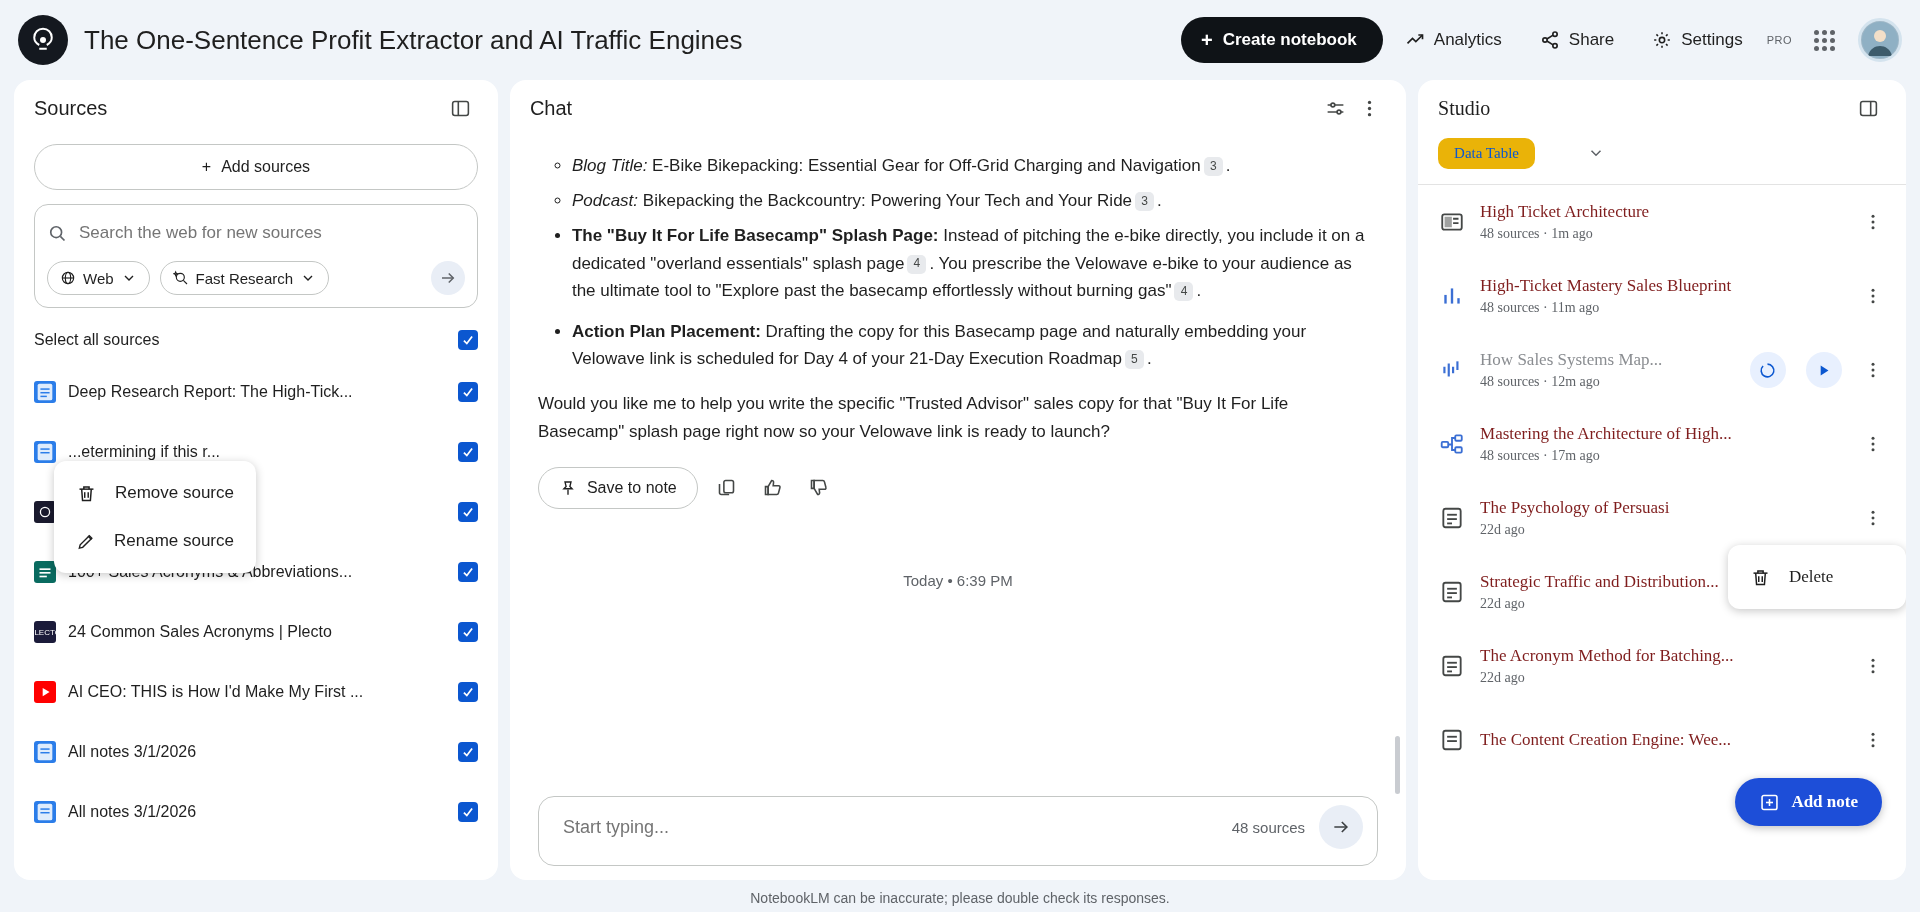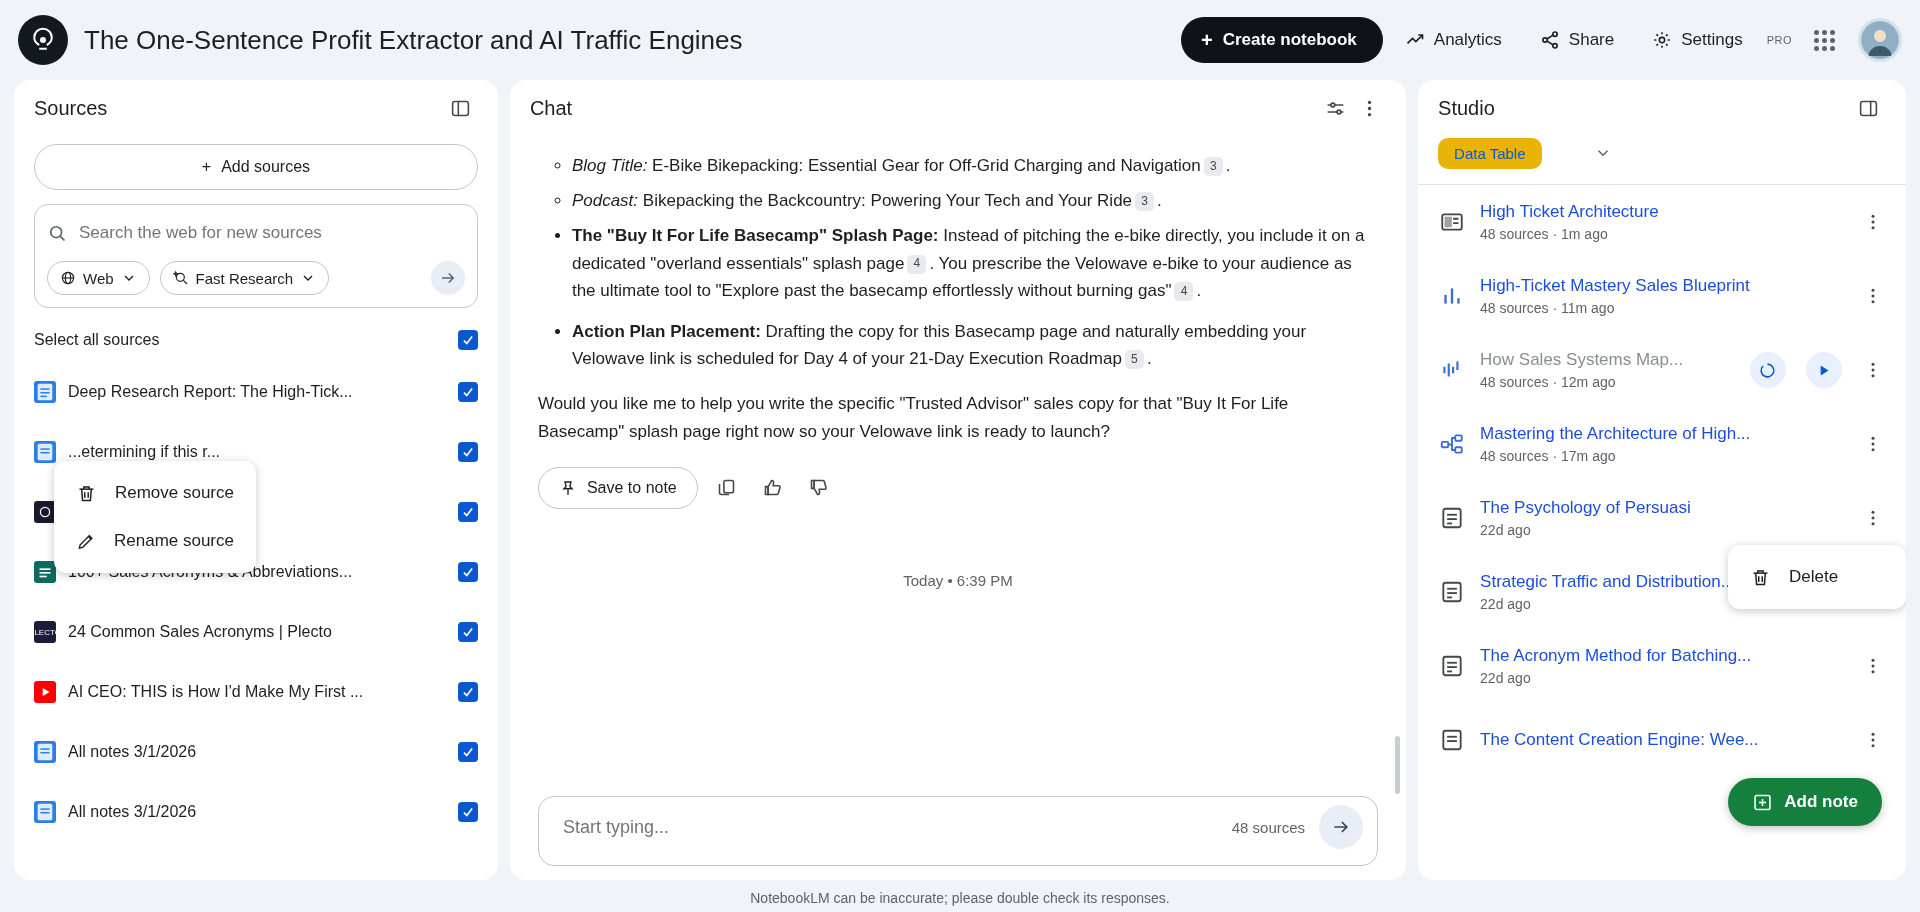--- a/index.html
+++ b/index.html
@@ -220,21 +220,21 @@
     font-size: 18px; color: #5f6368; font-family: "Liberation Sans", sans-serif;
   }
   .src-count { font-size: 15px; color: #5f6368; }
   .send-btn {
     width: 44px; height: 44px; border-radius: 50%;
     background: #e9eef6; color: #3c4043;
     display: flex; align-items: center; justify-content: center; cursor: pointer;
   }
 
   
-  .studio { width: 490px; position: relative; }
+  .studio { width: 490px; position: relative; font-family: Liberation Serif, serif; }
   .studio-scroll { height: 744px; overflow: hidden; position: relative; }
   .pill-row { padding: 0 20px; display: flex; align-items: center; }
   .pill {
     background: #eab308; color: #0b57d0;
     border-radius: 10px; padding: 7px 16px; font-size: 15px; cursor: pointer;
   }
   .pill-arrow {
     width: 34px; height: 34px; border-radius: 50%;
     display: flex; align-items: center; justify-content: center;
     color: #5f6368; margin-left: 44px; cursor: pointer;
@@ -245,38 +245,38 @@
     padding: 0 16px 0 20px; height: 74px;
   }
   .studio-ico {
     width: 28px; height: 28px; flex: 0 0 auto;
     display: flex; align-items: center; justify-content: center;
     color: #444746;
   }
   .studio-ico svg { width: 26px; height: 26px; }
   .studio-texts { flex: 1; min-width: 0; }
   .studio-title {
-    font-size: 17px; color: #1d4ed8;
+    font-size: 17px; color: #7f1d1d;
     white-space: nowrap; overflow: hidden; text-overflow: ellipsis;
   }
   .studio-sub { font-size: 14px; color: #5f6368; margin-top: 4px; }
   .studio-chip-btn {
     width: 36px; height: 36px; border-radius: 50%;
     background: #e8f0fe; color: #0b57d0;
     display: flex; align-items: center; justify-content: center; cursor: pointer;
   }
   .kebab {
     width: 34px; height: 34px; border-radius: 50%;
     display: flex; align-items: center; justify-content: center;
     color: #444746; cursor: pointer; flex: 0 0 auto;
   }
   .kebab svg { width: 20px; height: 20px; }
   .add-note-fab {
     position: absolute; right: 24px; bottom: 54px;
-    background: #15803d; color: #fff; border-radius: 24px;
+    background: #1d4ed8; color: #fff; border-radius: 24px;
     height: 48px; display: flex; align-items: center; gap: 11px;
     padding: 0 24px; font-size: 17px; font-weight: bold; cursor: pointer;
     box-shadow: 0 2px 8px rgba(0,0,0,.25); z-index: 20;
   }
   .add-note-fab svg { width: 21px; height: 21px; }
 
   .footer-note {
     text-align: center; font-size: 14px; color: #5f6368;
     margin-top: 10px;
   }

